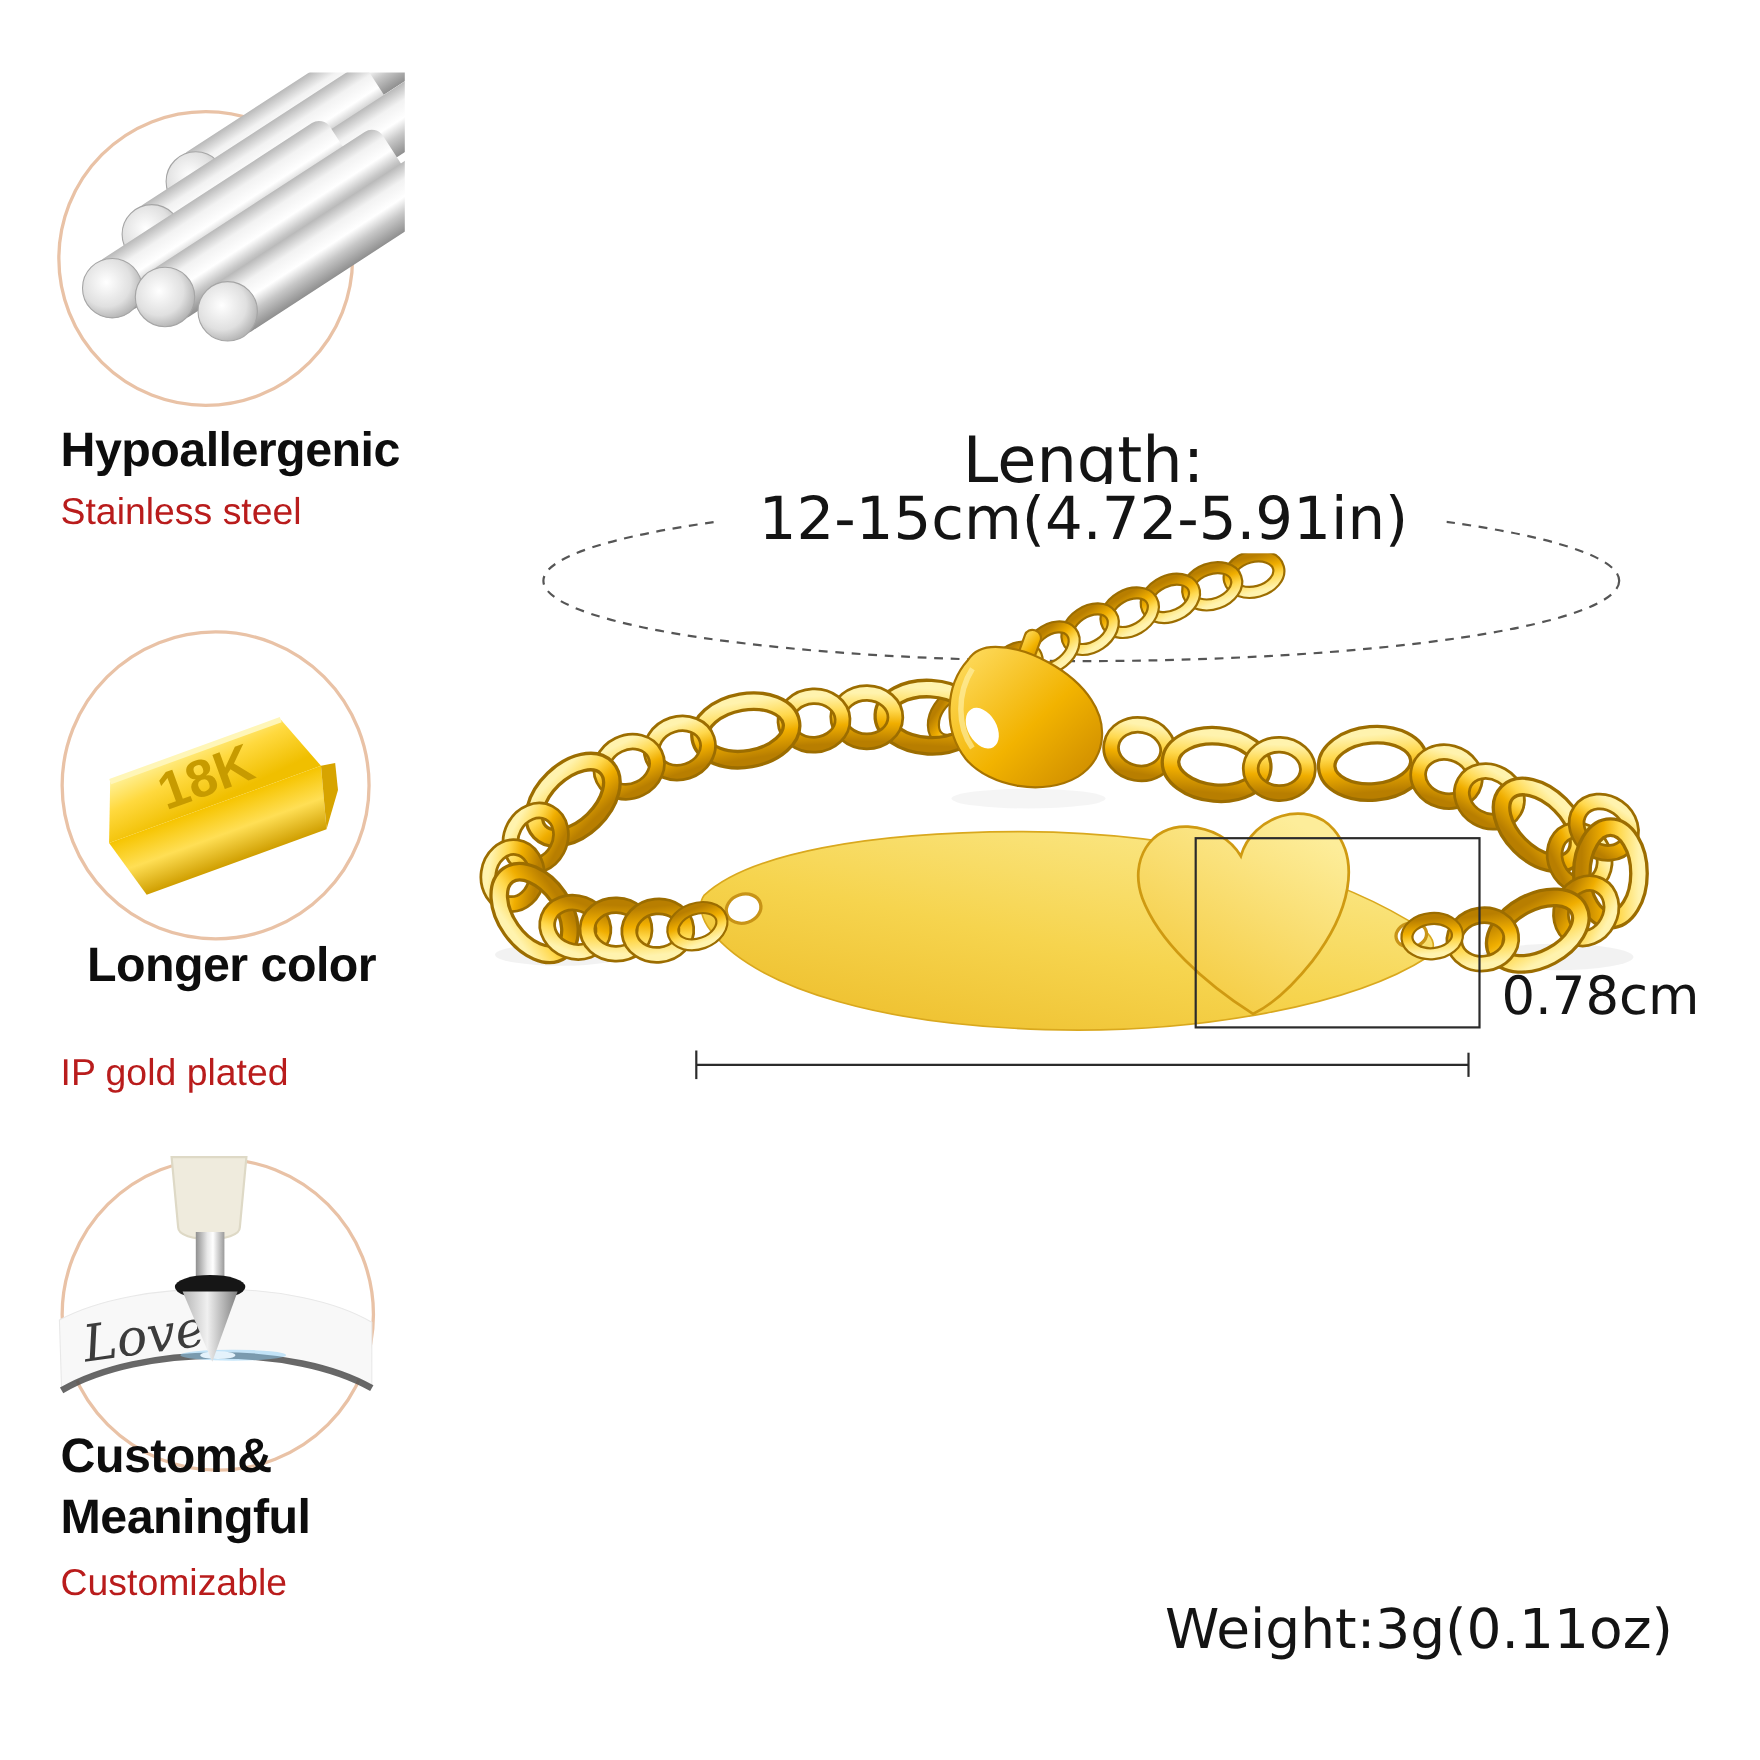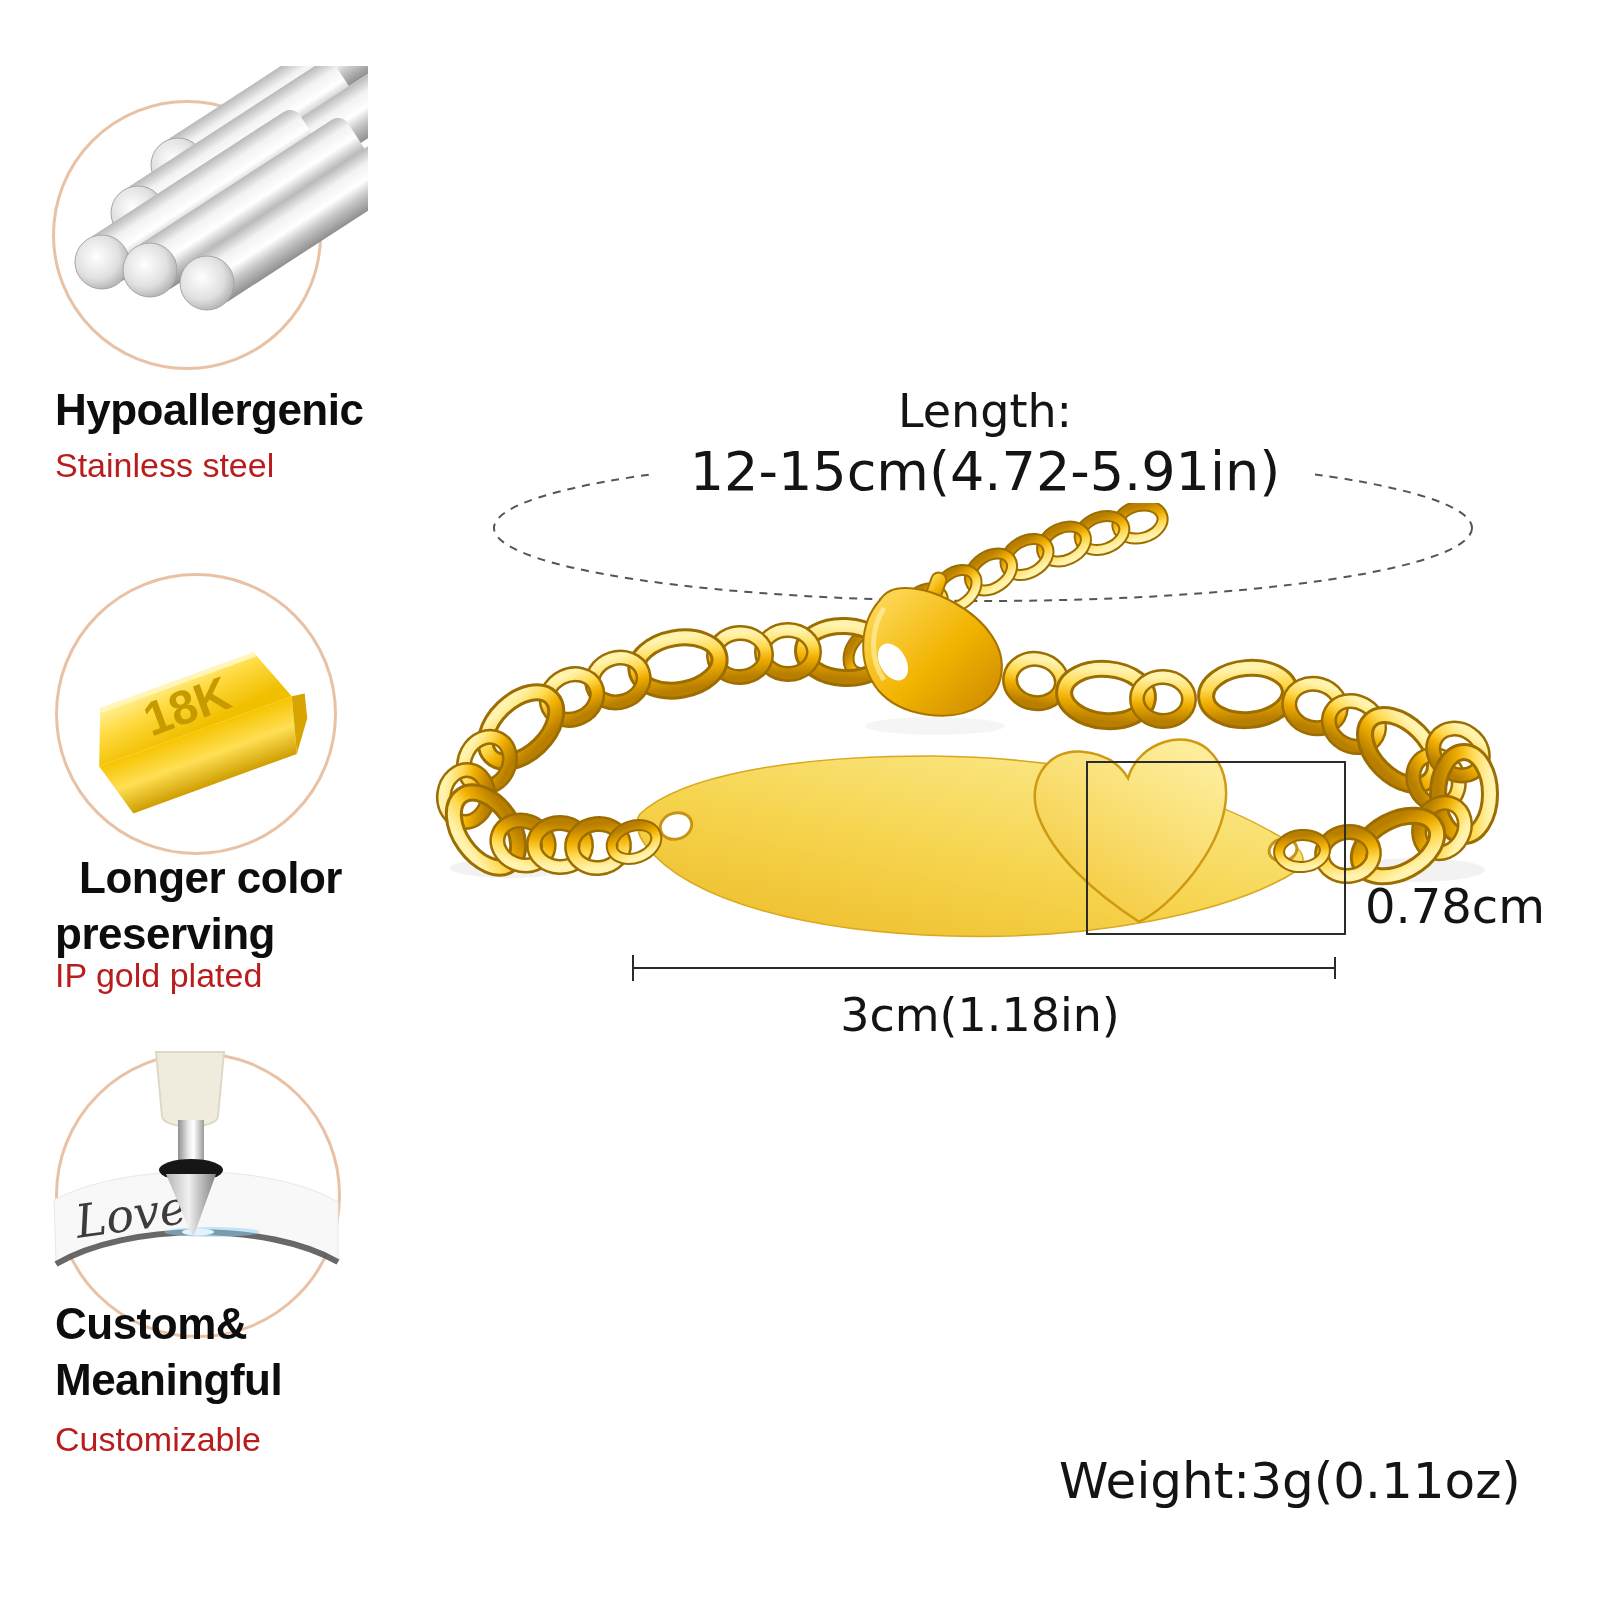--- a/index.html
+++ b/index.html
@@ -5,21 +5,21 @@
   html,body{margin:0;padding:0;background:#ffffff;}
   .stage{position:relative;width:1600px;height:1600px;background:#fff;overflow:hidden;
          font-family:"Liberation Sans",sans-serif;border-radius:30px;}
   .abs{position:absolute;}
   .circle{position:absolute;border:3px solid #e9c2a6;border-radius:50%;background:#fff;}
   .badge-title{position:absolute;font-family:"Liberation Sans",sans-serif;font-weight:bold;
                font-size:44px;line-height:56px;color:#0d0d0d;letter-spacing:-0.5px;white-space:nowrap;}
   .badge-sub{position:absolute;font-family:"Liberation Sans",sans-serif;font-size:34px;
              color:#b91c1c;white-space:nowrap;}
   .ann{position:absolute;font-family:"DejaVu Sans",sans-serif;color:#141414;text-align:center;white-space:nowrap;}
-  #length-label{left:780px;top:384px;width:410px;font-size:46px;}
+  #length-label{left:780px;top:384px;width:410px;font-size:58px;}
   #length-value{left:655px;top:440px;width:660px;font-size:54px;background:#fff;}
   #height-cm{left:1320px;top:878px;width:225px;font-size:48px;text-align:right;}
   #height-in{left:1320px;top:934px;width:225px;font-size:48px;text-align:right;}
   #width-value{left:770px;top:988px;width:420px;font-size:46px;}
   #weight-text{left:1020px;top:1452px;width:540px;font-size:50px;}
   svg{display:block;}
 </style>
 </head>
 <body>
 
@@ -215,21 +215,20 @@
     </defs>
     <g transform="rotate(-20 150 155)">
       <polygon points="70,118 235,118 255,170 50,170" fill="url(#gBarTop)"></polygon>
       <line x1="70" y1="118" x2="235" y2="118" stroke="#fff6b8" stroke-width="5"></line>
       <polygon points="50,170 255,170 240,226 66,226" fill="url(#gBarFront)"></polygon>
       <polygon points="255,170 240,226 262,196 268,172" fill="#d7a400"></polygon>
       <text x="153" y="160" text-anchor="middle" font-family="Liberation Sans, sans-serif" font-weight="bold" font-size="48" fill="#c79b00">18K</text>
     </g>
   </svg>
   <div class="badge-title" style="left:55px;top:850px;margin-left:24px;">Longer color</div>
-  <div class="badge-title" style="left:55px;top:906px;">preserving</div>
   <div class="badge-sub" style="left:55px;top:956px;">IP gold plated</div>
 
   <div class="circle" style="left:55px;top:1052px;width:280px;height:280px;"></div>
   <svg class="abs" style="left:40px;top:1042px;" width="310" height="310" viewBox="0 0 310 310">
     <defs>
       <linearGradient id="gShaft" x1="0" y1="0" x2="1" y2="0">
         <stop offset="0" stop-color="#8f8f8f"></stop>
           <stop offset="0.4" stop-color="#e8e8e8"></stop>
         <stop offset="0.6" stop-color="#ffffff"></stop>
           <stop offset="1" stop-color="#9a9a9a"></stop>
@@ -250,16 +249,15 @@
     <ellipse cx="151" cy="128" rx="32" ry="11" fill="#161616"></ellipse>
     <path d="M126,132 L176,132 L153,196 Z" fill="url(#gCone)"></path>
   </svg>
   <div class="badge-title" style="left:55px;top:1296px;">Custom&amp;</div>
   <div class="badge-title" style="left:55px;top:1352px;">Meaningful</div>
   <div class="badge-sub" style="left:55px;top:1420px;">Customizable</div>
 
   <div class="ann" id="length-label">Length:</div>
   <div class="ann" id="length-value">12-15cm(4.72-5.91in)</div>
   <div class="ann" id="height-cm">0.78cm</div>
-  <div class="ann" id="width-value">3cm(1.18in)</div>
   <div class="ann" id="weight-text">Weight:3g(0.11oz)</div>
 
 </div>
 
 </body></html>

